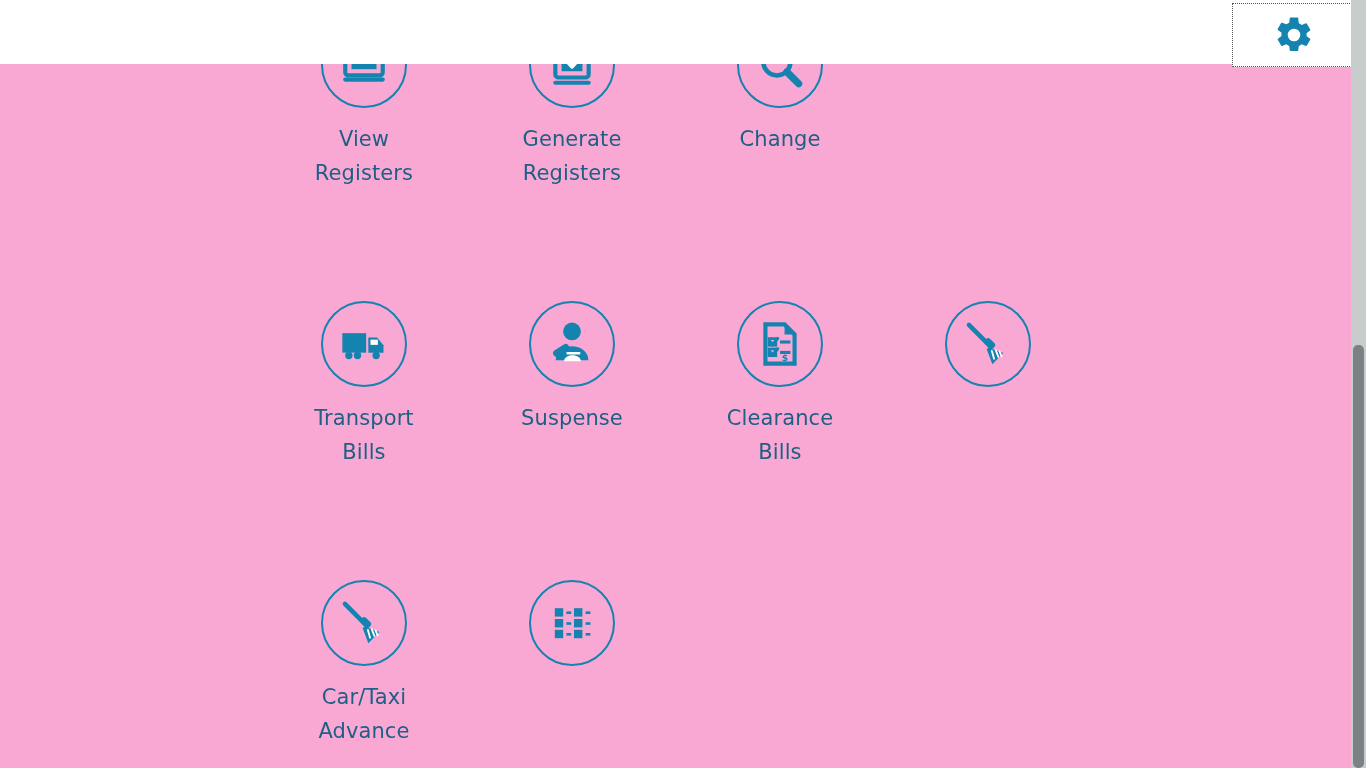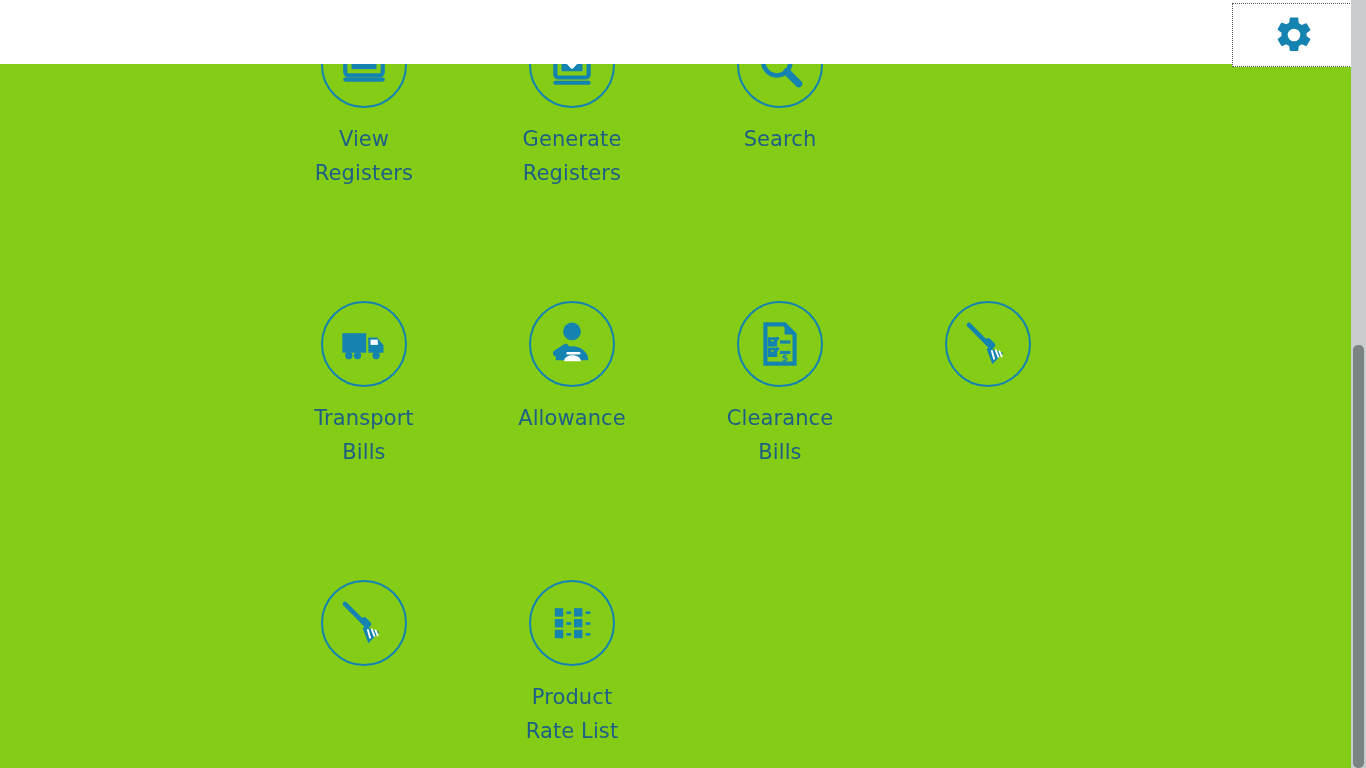--- a/index.html
+++ b/index.html
@@ -41,21 +41,21 @@
   }
   .gear-focus-box svg { display: block; }
 
   
   .page {
     position: absolute;
     top: 64px;
     left: 0;
     width: 1351px;
     height: 704px;
-    background: #84cc16;
+    background: #f9a8d4;
     overflow: hidden;
   }
 
   
   .grid {
     position: absolute;
     top: -64px;
     left: 0;
     width: 1351px;
     padding-left: 260px;
@@ -163,21 +163,21 @@
         <div class="tile-label">Generate<br>Registers</div>
       </div>
 
       <div class="tile">
         <div class="tile-icon">
           <svg width="50" height="50" viewBox="0 0 24 24" aria-hidden="true">
             <circle cx="10.5" cy="10.5" r="6.5" fill="none" stroke="#1583b0" stroke-width="2.2"></circle>
             <path d="M15.3 15.3L21 21" stroke="#1583b0" stroke-width="3.4" stroke-linecap="round"></path>
           </svg>
         </div>
-        <div class="tile-label">Search</div>
+        <div class="tile-label">Change</div>
       </div>
 
 
     </div>
 
     <div class="row">
 
       <div class="tile">
         <div class="tile-icon">
           <svg width="52" height="52" viewBox="0 0 24 24" aria-hidden="true">
@@ -196,21 +196,21 @@
         <div class="tile-icon">
           <svg width="56" height="56" viewBox="0 0 24 24" aria-hidden="true">
             <circle cx="12" cy="6.6" r="3.8" fill="#1583b0"></circle>
             <path d="M5 19c0-3.5 3.1-6 7-6s7 2.5 7 6z" fill="#1583b0"></path>
             <path d="M8.6 19.4c0-1.6 1.6-2.6 3.6-2.6s3.6 1 3.6 2.6z" fill="#ffffff"></path>
             <rect x="9.6" y="15.4" width="6" height="1.1" rx="0.5" fill="#ffffff"></rect>
             <rect x="3.6" y="13.2" width="7.6" height="3.1" rx="1.5" fill="#1583b0" transform="rotate(-32 7.4 14.8)"></rect>
             <rect x="4.1" y="13.7" width="6.6" height="2.1" rx="1" fill="#ffffff" transform="rotate(-32 7.4 14.8)" opacity="0"></rect>
           </svg>
         </div>
-        <div class="tile-label">Allowance</div>
+        <div class="tile-label">Suspense</div>
       </div>
 
       <div class="tile">
         <div class="tile-icon">
           <svg width="50" height="50" viewBox="0 0 24 24" aria-hidden="true">
             <path d="M5 2.6h9.2L19 7.4V21.4H5z" fill="none" stroke="#1583b0" stroke-width="2"></path>
             <path d="M14.2 2.6V7.4H19z" fill="#1583b0"></path>
             <rect x="6.8" y="9.4" width="3.2" height="3.2" fill="none" stroke="#1583b0" stroke-width="1.3"></rect>
             <path d="M7.2 10.9l1.3 1.3 2.4-2.9" fill="none" stroke="#1583b0" stroke-width="1.5" stroke-linecap="round"></path>
             <rect x="6.8" y="14.4" width="3.2" height="3.2" fill="none" stroke="#1583b0" stroke-width="1.3"></rect>
@@ -240,20 +240,21 @@
 
       <div class="tile">
         <div class="tile-icon">
           <svg width="52" height="52" viewBox="0 0 24 24" aria-hidden="true">
             <path d="M3.2 3.2L12.4 12.4" stroke="#1583b0" stroke-width="2.1" stroke-linecap="round"></path>
             <rect x="10.1" y="10.1" width="5.3" height="3.3" rx="1.3" fill="#1583b0" transform="rotate(45 12.7 11.8)"></rect>
             <path d="M12.2 13.6l6.9 2.6-5.1 5.1-2.6-6.9z" fill="#1583b0"></path>
             <path d="M13.8 15.2l1.0 3.6M15.6 14.9l1.2 3.0M17.3 15.4l1.0 2.3" stroke="#ffffff" stroke-width="0.85" stroke-linecap="round"></path>
           </svg>
         </div>
+        <div class="tile-label">Car/Taxi<br>Advance</div>
       </div>
 
       <div class="tile">
         <div class="tile-icon">
           <svg width="48" height="48" viewBox="0 0 24 24" aria-hidden="true">
             <rect x="3.4" y="4.6" width="4.2" height="4.2" fill="#1583b0"></rect>
             <rect x="9.2" y="6.2" width="2.4" height="1.3" fill="#1583b0"></rect>
             <rect x="13.0" y="4.6" width="4.2" height="4.2" fill="#1583b0"></rect>
             <rect x="18.8" y="6.2" width="2.4" height="1.3" fill="#1583b0"></rect>
 
@@ -261,21 +262,20 @@
             <rect x="9.2" y="11.6" width="2.4" height="1.3" fill="#1583b0"></rect>
             <rect x="13.0" y="10.0" width="4.2" height="4.2" fill="#1583b0"></rect>
             <rect x="18.8" y="11.6" width="2.4" height="1.3" fill="#1583b0"></rect>
 
             <rect x="3.4" y="15.4" width="4.2" height="4.2" fill="#1583b0"></rect>
             <rect x="9.2" y="17.0" width="2.4" height="1.3" fill="#1583b0"></rect>
             <rect x="13.0" y="15.4" width="4.2" height="4.2" fill="#1583b0"></rect>
             <rect x="18.8" y="17.0" width="2.4" height="1.3" fill="#1583b0"></rect>
           </svg>
         </div>
-        <div class="tile-label">Product<br>Rate List</div>
       </div>
 
       <div class="tile empty"></div>
       <div class="tile empty"></div>
 
     </div>
 
   </div>
 </div>
 

